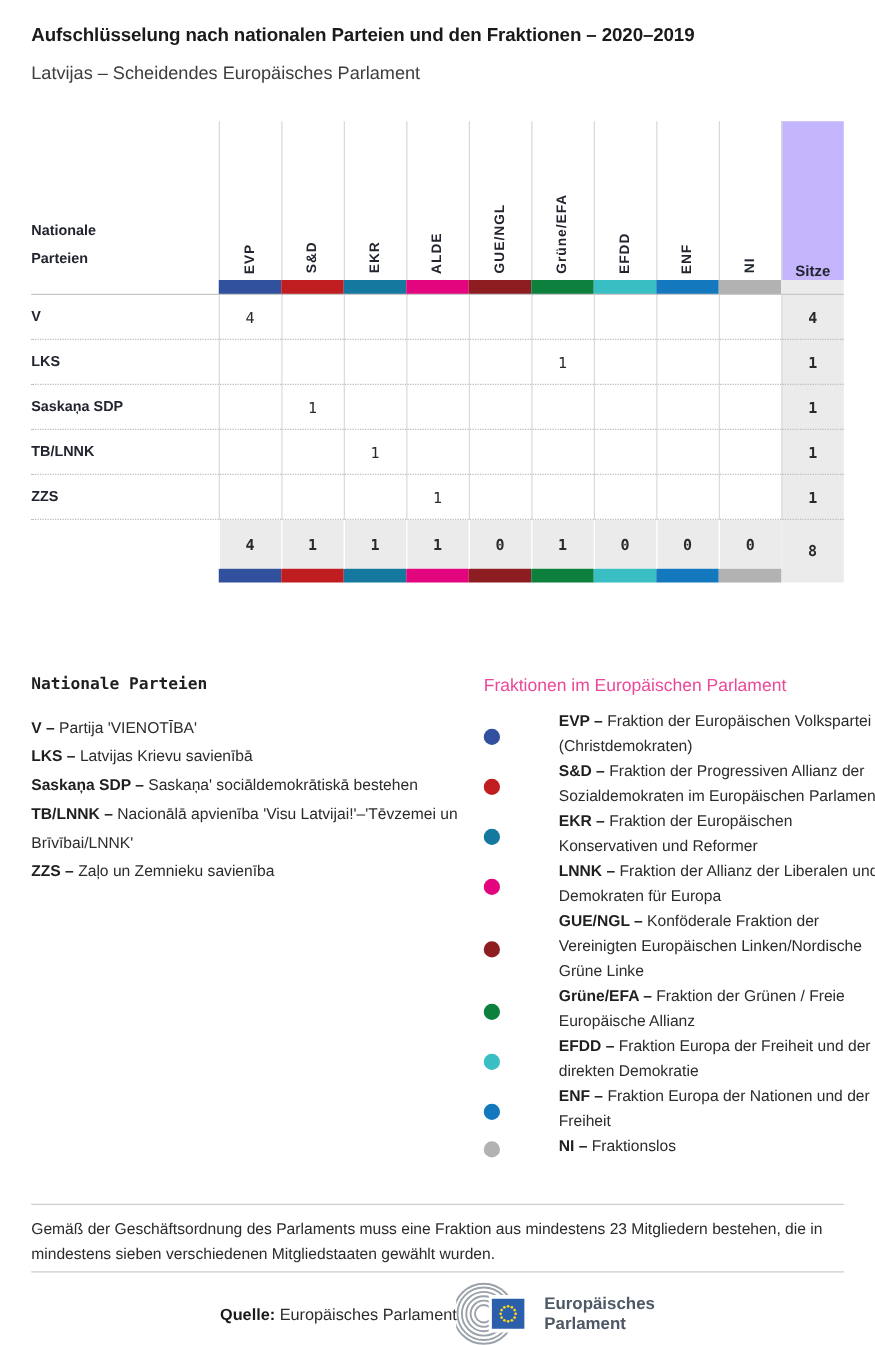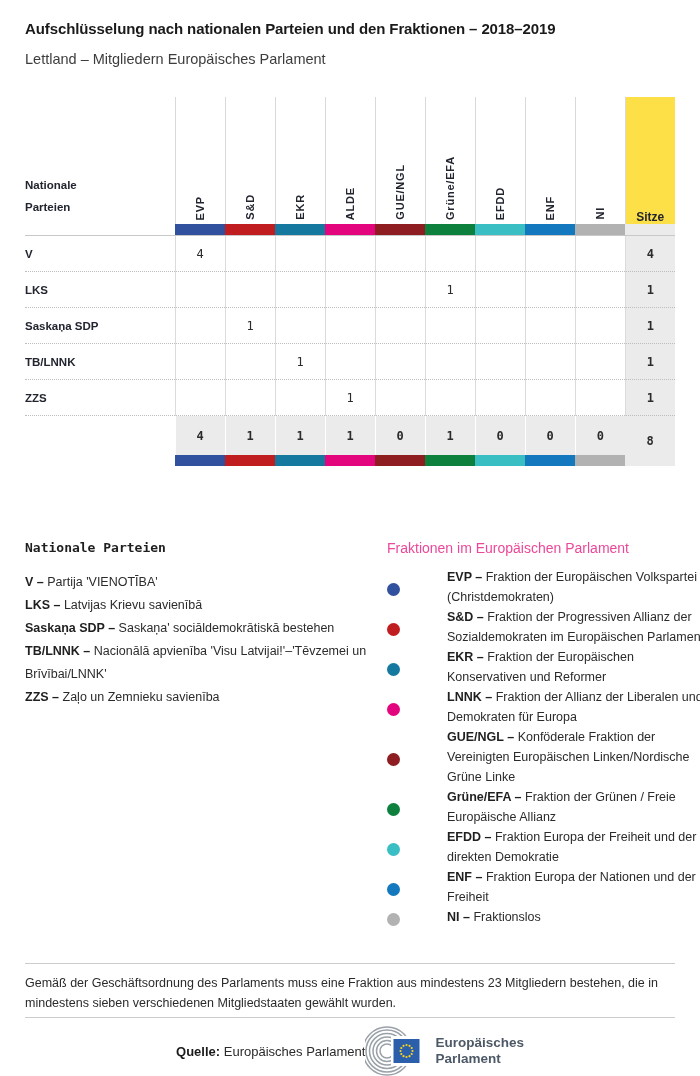--- a/index.html
+++ b/index.html
@@ -21,21 +21,21 @@
   th.rowhead{vertical-align:bottom;text-align:left;font-weight:700;}
   .rowhead-text{width:52px;word-break:break-all;font-size:11.5px;line-height:22px;
                 padding-bottom:6px;color:#22252f;}
 
   th.gcol{height:127px;vertical-align:bottom;text-align:center;
           border-left:1px solid #d9d9d9;padding-bottom:16px;}
   .vlabel{display:inline-block;writing-mode:vertical-rl;transform:rotate(180deg);
           font-size:11px;font-weight:700;letter-spacing:0.8px;color:#22252f;}
 
   th.sitzehead{vertical-align:bottom;text-align:center;font-size:12px;font-weight:700;
-               background:#fde047;border-left:1px solid #d9d9d9;padding-bottom:8px;color:#22252f;}
+               background:#c4b5fd;border-left:1px solid #d9d9d9;padding-bottom:8px;color:#22252f;}
 
   tr.strip td{height:11px;}
   tr.strip td.sitze-fill{background:#ebebeb;}
 
   tr.datarow td{height:35px;}
   tr.datarow td.lblcell{text-align:left;font-size:11.5px;font-weight:700;color:#22252f;}
   tr.datarow td.val{
     text-align:center;font-family:"DejaVu Sans Mono",monospace;font-size:12px;color:#2b2b2b;
     border-left:1px solid #dbdbdb;}
   tr.datarow td.seats{
@@ -77,22 +77,22 @@
   .source-text{font-size:13px;color:#2b2b2b;}
   .source-text b{color:#1a1a1a;}
   .ep-logo{display:flex;align-items:center;}
   .ep-logo-name{margin-left:10px;font-size:13.5px;font-weight:700;color:#4d5966;line-height:16px;}
 </style>
 </head>
 <body>
 
 <div class="page">
 
-  <h1 class="title">Aufschlüsselung nach nationalen Parteien und den Fraktionen – 2018–2019</h1>
-  <p class="subtitle">Lettland – Mitgliedern Europäisches Parlament</p>
+  <h1 class="title">Aufschlüsselung nach nationalen Parteien und den Fraktionen – 2020–2019</h1>
+  <p class="subtitle">Latvijas – Scheidendes Europäisches Parlament</p>
 
   <table class="ep">
     <colgroup>
       <col style="width:150px">
       <col style="width:50px">
         <col style="width:50px">
         <col style="width:50px">
       <col style="width:50px">
         <col style="width:50px">
         <col style="width:50px">

